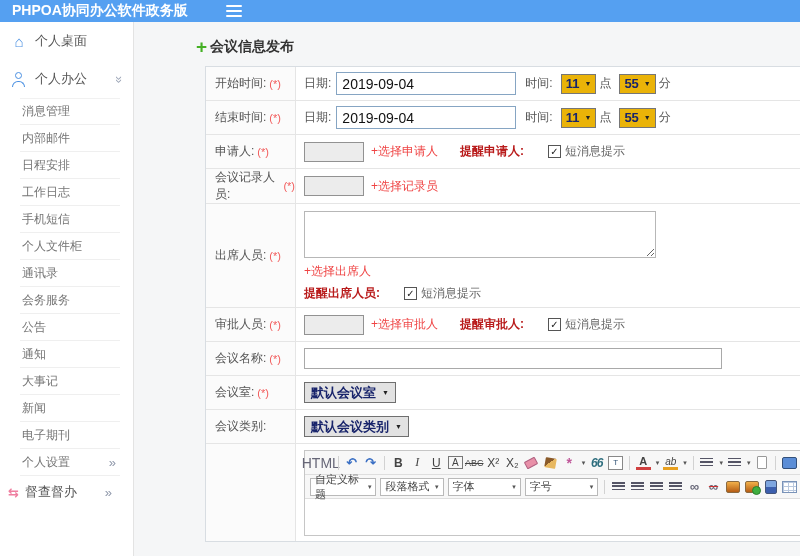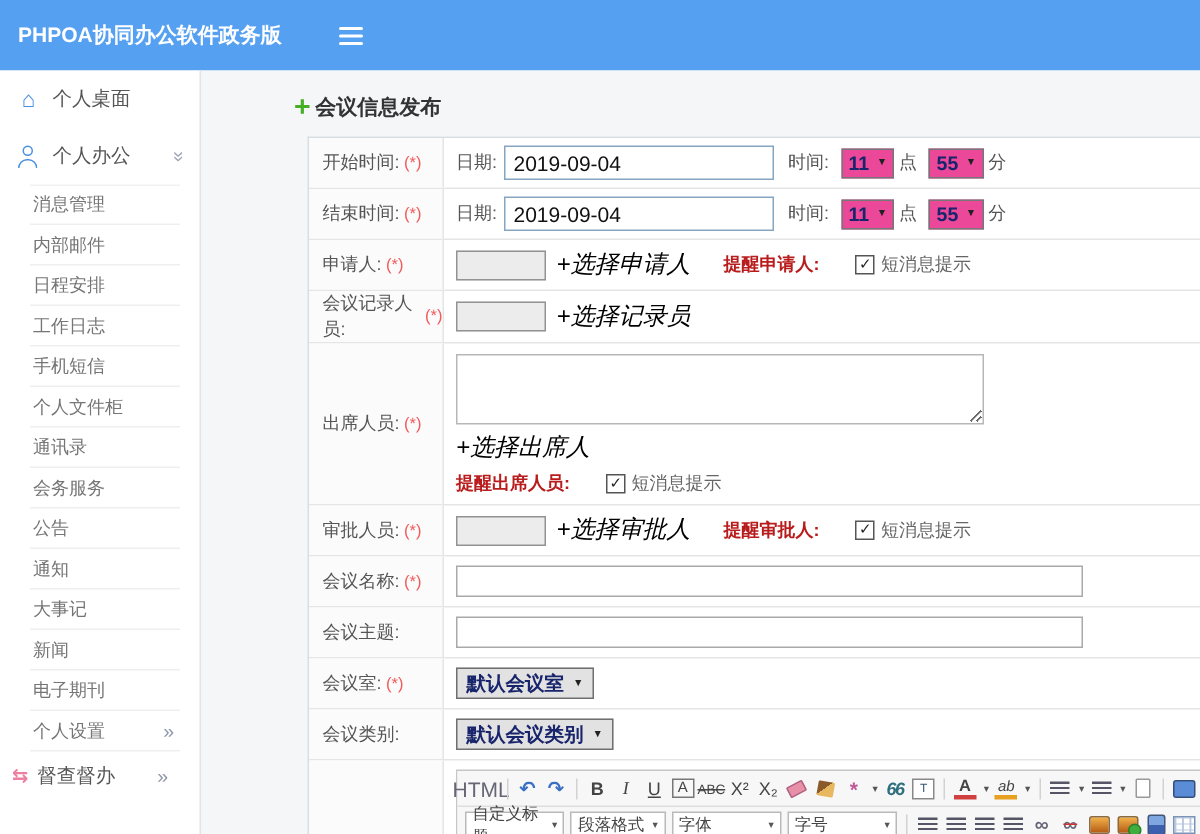--- a/index.html
+++ b/index.html
@@ -1,21 +1,21 @@
 <!DOCTYPE html>
 <html><head>
 <meta charset="utf-8">
 <style>
   * { margin:0; padding:0; box-sizing:border-box; }
   html,body { width:800px; height:556px; overflow:hidden; background:#fff;
     font-family:"Liberation Sans","DejaVu Sans",sans-serif; }
   .app { width:800px; height:556px; display:flex; flex-direction:column; }
 
   
-  .hdr { height:47px; background:#55a0f1; display:flex; align-items:center; padding:0 12px; flex-shrink:0; }
+  .hdr { height:22px; background:#55a0f1; display:flex; align-items:center; padding:0 12px; flex-shrink:0; }
   .hdr-title { color:#fff; font-size:14px; font-weight:bold; }
   .burger { margin-left:38px; cursor:pointer; }
   .burger i { display:block; width:16px; height:2px; background:#fff; margin:3px 0; border-radius:1px; }
 
   
   .body { flex:1; display:flex; min-height:0; }
 
   
   aside { width:134px; background:#fff; border-right:1px solid #e3e3e3; flex-shrink:0; font-size:13px; color:#555; overflow:hidden; }
   .side-item { display:flex; align-items:center; height:38px; padding:0 10px 0 11px; cursor:pointer; }
@@ -39,24 +39,24 @@
 
   
   .form { margin-left:71px; border:1px solid #d8dde2; border-right:none; background:#fff; }
   .frow { display:flex; border-bottom:1px solid #e5e5e5; min-height:34px; }
   .fl { width:90px; flex-shrink:0; background:#fbfbfb; border-right:1px solid #e5e5e5; display:flex; align-items:center; padding-left:9px; font-size:12px; color:#555; }
   .req { color:#f25b5b; margin-left:3px; font-size:11px; }
   .fc { flex:1; display:flex; align-items:center; padding:5px 8px; font-size:12px; color:#555; }
   .fc.col { flex-direction:column; align-items:flex-start; padding:7px 8px 5px; }
   .inl { margin-right:5px; white-space:nowrap; }
   .date-input { width:180px; height:23px; border:1px solid #86a5c3; font-size:14px; padding:0 5px; color:#111; margin-right:9px; font-family:inherit; }
-  .tsel { display:inline-flex; align-items:center; background:#ec4899; border:1px solid #767676; height:20px; padding:0 4px; margin:0 3px; font-weight:bold; color:#18246b; font-size:13px; cursor:pointer;justify-content:flex-end; }
+  .tsel { display:inline-flex; align-items:center; background:#eab308; border:1px solid #767676; height:20px; padding:0 4px; margin:0 3px; font-weight:bold; color:#18246b; font-size:13px; cursor:pointer;justify-content:flex-end; }
   .tsel .car { font-size:7px; margin-left:5px; color:#222; }
   .mini-input { width:60px; height:20px; background:#ececec; border:1px solid #929292; margin-right:7px; }
-  .flink { color:#000000; text-decoration:none; font-size:16px; margin-right:14px; cursor:pointer; white-space:nowrap;font-style:italic; }
+  .flink { color:#ef4444; text-decoration:none; font-size:12px; margin-right:14px; cursor:pointer; white-space:nowrap; }
   .remind { font-weight:bold; color:#b91c1c; margin:0 24px 0 8px; white-space:nowrap; }
   .cb { width:13px; height:13px; border:1px solid #555; background:#fff; display:inline-flex; align-items:center; justify-content:center; font-size:10px; font-weight:bold; color:#222; margin-right:4px; cursor:pointer; }
   .sms { color:#666; white-space:nowrap; }
   .big-textarea { width:352px; height:47px; border:1px solid #b7b7b7; resize:both; font-family:inherit; }
   .sub-line { display:flex; align-items:center; margin-top:5px; }
   .wide-input { width:418px; height:21px; border:1px solid #a9a9a9; font-family:inherit; padding:0 4px; }
   .room-sel { display:inline-flex; align-items:center; background:#e2e2e2; border:1px solid #6f6f6f; height:21px; padding:0 6px; font-weight:bold; color:#18246b; font-size:13px; cursor:pointer; }
   .room-sel .car { font-size:7px; margin-left:6px; color:#222; }
 
   
@@ -282,28 +282,20 @@
         <div class="frow">
           <div class="fl">
               <span>会议名称:</span>
               <span class="req">(*)</span>
             </div>
           <div class="fc">
               <input class="wide-input" style="">
             </div>
         </div>
 
-        <div class="frow">
-          <div class="fl">
-              <span>会议主题:</span>
-            </div>
-          <div class="fc">
-              <input class="wide-input" style="">
-            </div>
-        </div>
 
         <div class="frow">
           <div class="fl">
               <span>会议室:</span>
               <span class="req">(*)</span>
             </div>
           <div class="fc">
             <span class="room-sel">
                 <span>默认会议室</span>
                 <span class="car">▼</span>

